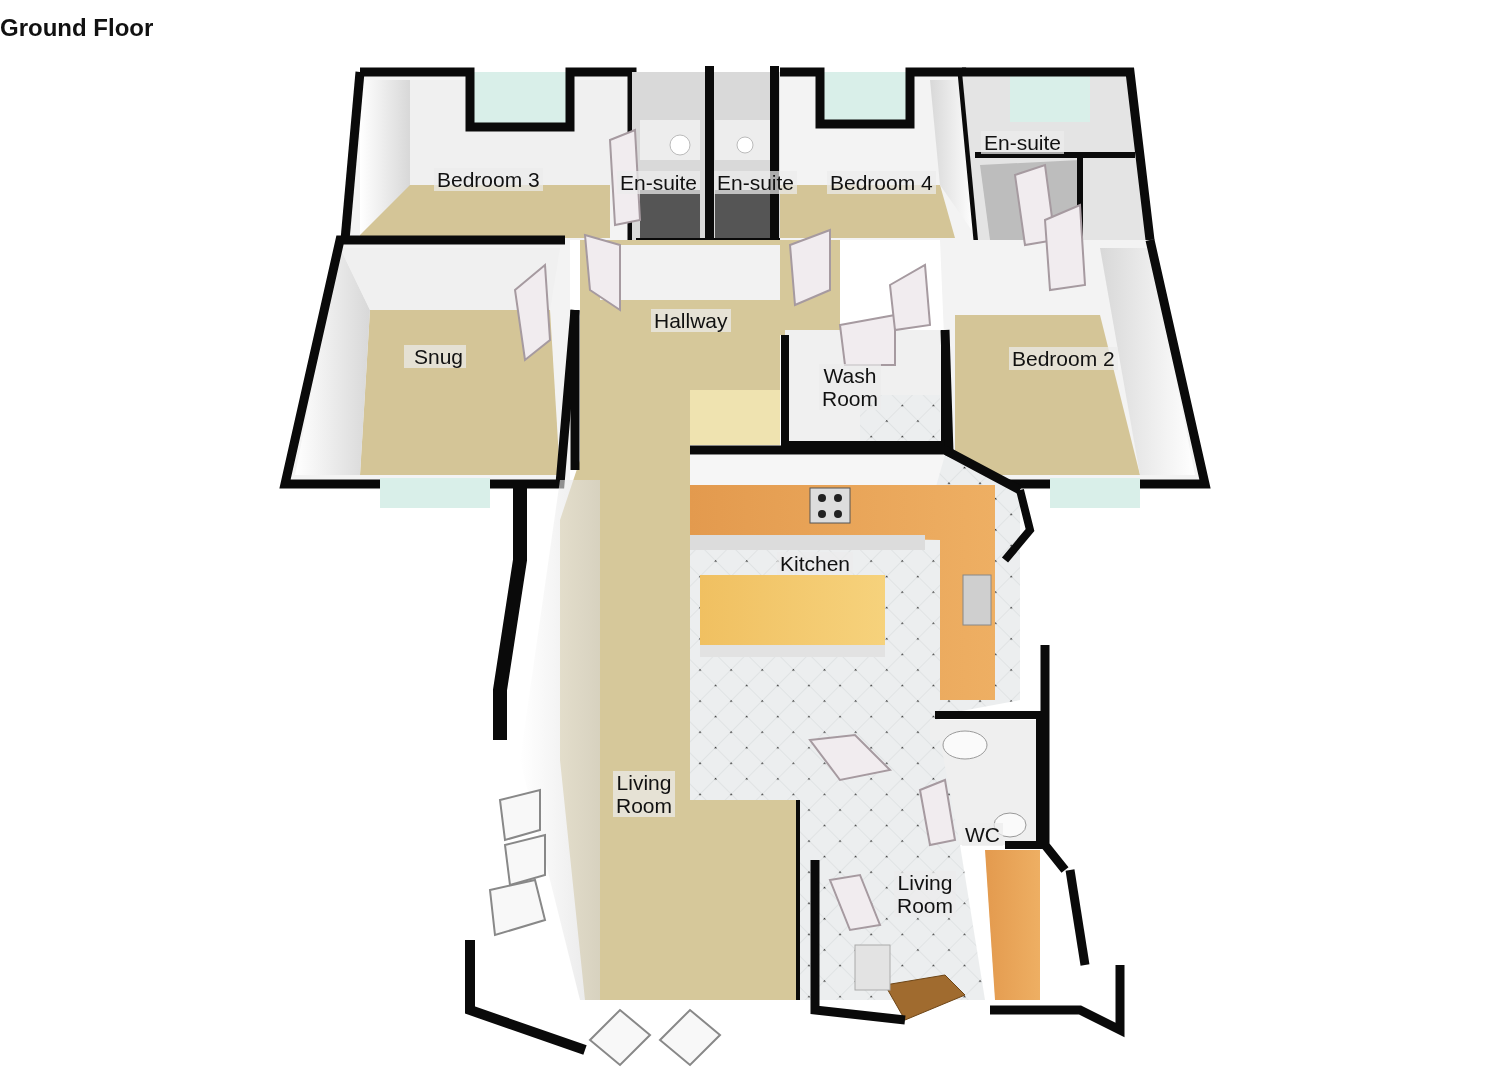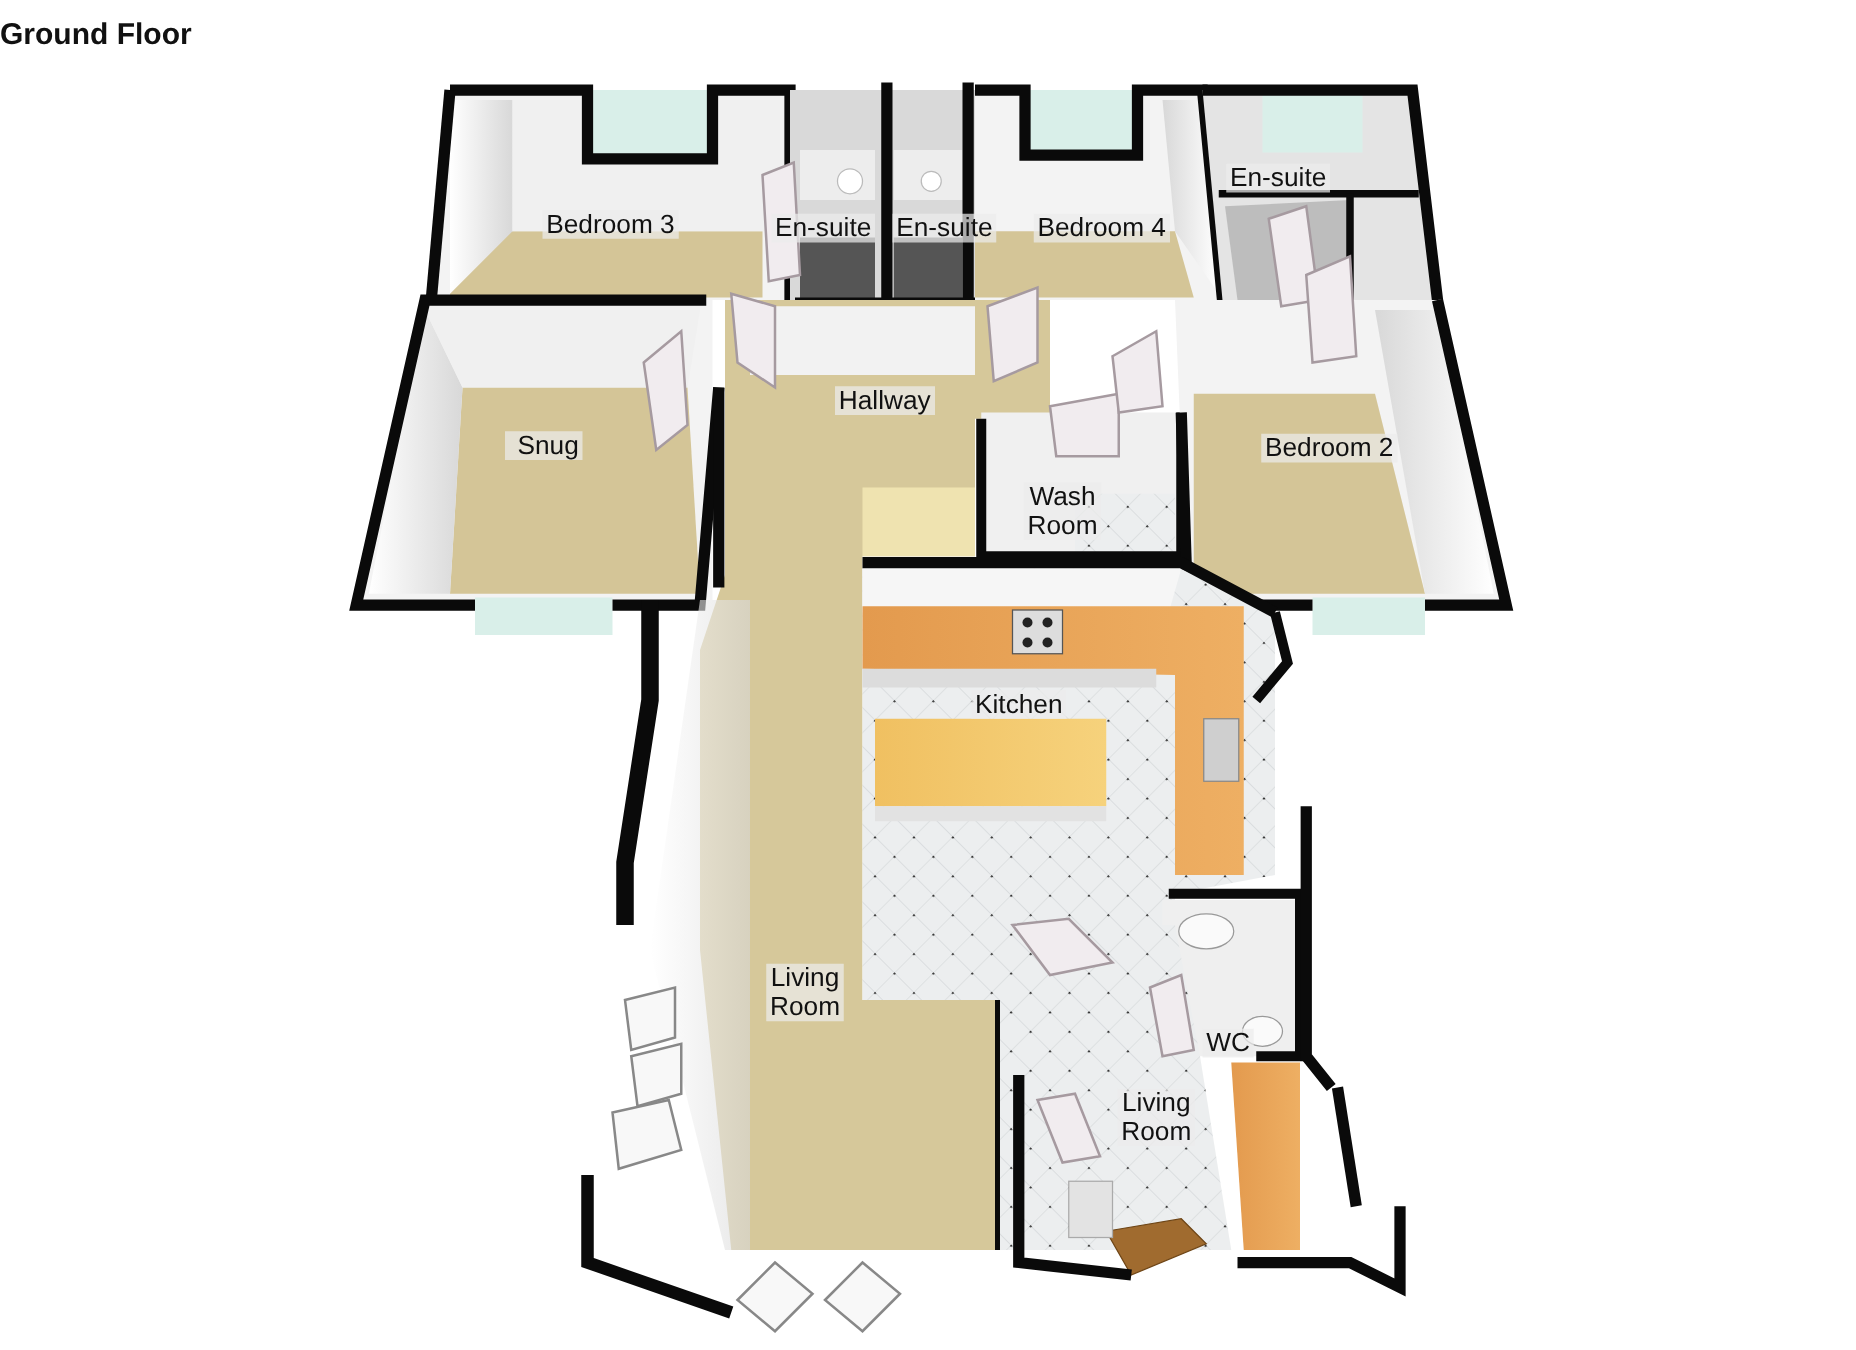--- a/index.html
+++ b/index.html
@@ -174,23 +174,23 @@
     <polygon points="830,880 860,875 880,925 850,930"></polygon>
   </g>
 </svg>
 
 <div class="label" style="left:434px;top:168px;">Bedroom 3</div>
 <div class="label" style="left:617px;top:171px;">En-suite</div>
 <div class="label" style="left:714px;top:171px;">En-suite</div>
 <div class="label" style="left:803px;top:171px;margin-left:24px;">Bedroom 4</div>
 <div class="label" style="left:981px;top:131px;">En-suite</div>
 <div class="label" style="left:404px;top:345px;padding-left:10px;">Snug</div>
-<div class="label" style="left:668px;top:309px;">Hallway</div>
+<div class="label" style="left:651px;top:309px;">Hallway</div>
 <div class="label" style="left:982px;top:347px;margin-left:27px;">Bedroom 2</div>
-<div class="label two" style="left:819px;top:386px;">
+<div class="label two" style="left:819px;top:364px;">
   <div>Wash</div>
   <div>Room</div>
 </div>
 <div class="label" style="left:777px;top:552px;">Kitchen</div>
 <div class="label" style="left:962px;top:779px;margin-top:44px;">WC</div>
 <div class="label two" style="left:613px;top:771px;">
   <div>Living</div>
   <div>Room</div>
 </div>
 <div class="label two" style="left:894px;top:871px;">

